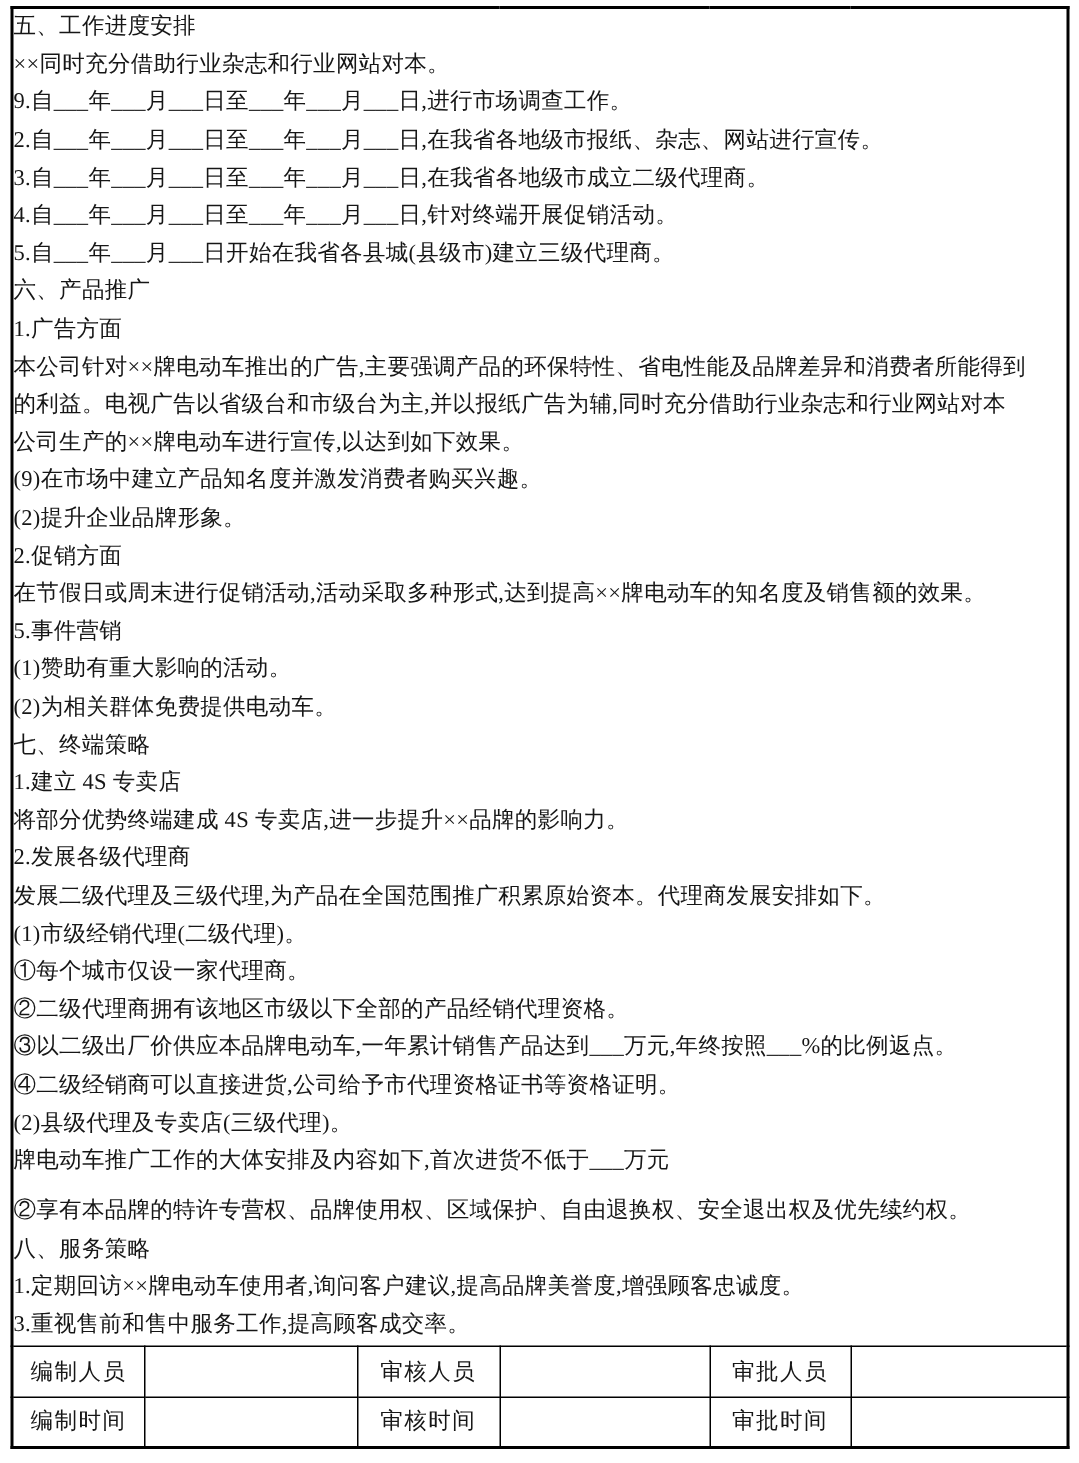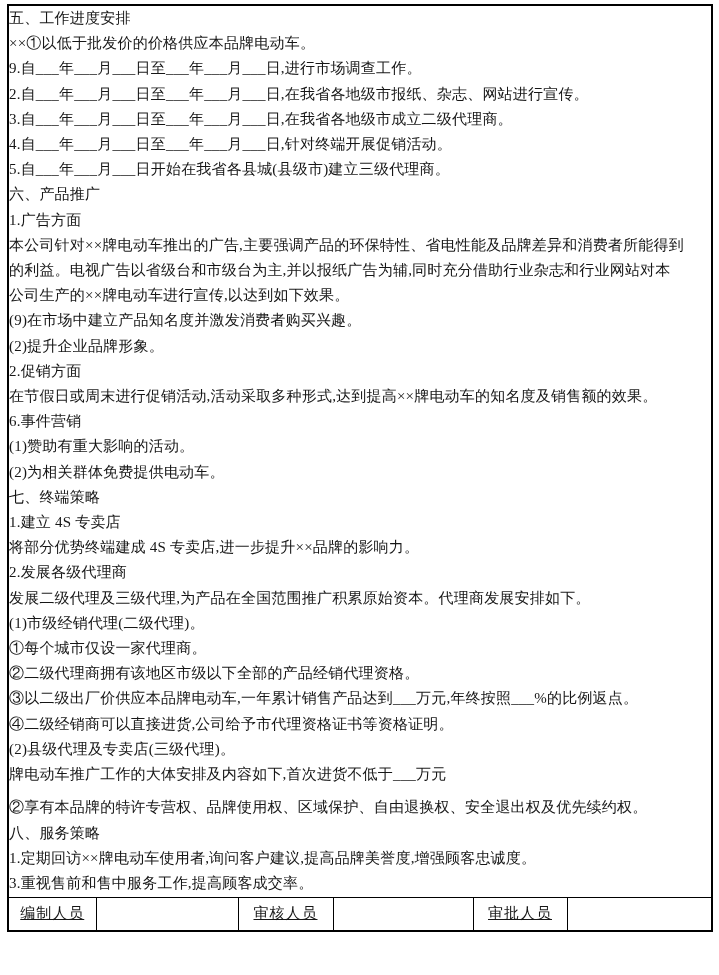--- a/index.html
+++ b/index.html
@@ -16,55 +16,55 @@
   table.sheet td{border:1px solid #000;box-sizing:border-box;padding:0;}
   td.content{
     vertical-align:top;padding:4px 6px 0 6px;height:892px;overflow:hidden;
   }
   .line{
     font-size:15px;line-height:25.2px;white-space:nowrap;
     letter-spacing:0.2px;
   }
   .line.gap{margin-top:8px;}
   tr.frow{height:34px;}
-  td.lbl{text-align:center;vertical-align:middle;font-size:15px;letter-spacing:1px;text-decoration:underline;}
+  td.lbl{text-align:center;vertical-align:middle;font-size:15px;letter-spacing:1px;}
   td.val{background:#ffffff;}
 </style>
 </head>
 <body>
 
 <table class="sheet">
   <colgroup>
     <col style="width:88px">
       <col style="width:142px">
     <col style="width:95px">
       <col style="width:140px">
     <col style="width:94px">
       <col style="width:145px">
   </colgroup>
   <tbody>
     <tr>
       <td class="content" colspan="6">
         <div class="line">五、工作进度安排</div>
-        <div class="line">××①以低于批发价的价格供应本品牌电动车。</div>
+        <div class="line">××同时充分借助行业杂志和行业网站对本。</div>
         <div class="line">9.自___年___月___日至___年___月___日,进行市场调查工作。</div>
         <div class="line">2.自___年___月___日至___年___月___日,在我省各地级市报纸、杂志、网站进行宣传。</div>
         <div class="line">3.自___年___月___日至___年___月___日,在我省各地级市成立二级代理商。</div>
         <div class="line">4.自___年___月___日至___年___月___日,针对终端开展促销活动。</div>
         <div class="line">5.自___年___月___日开始在我省各县城(县级市)建立三级代理商。</div>
         <div class="line">六、产品推广</div>
         <div class="line">1.广告方面</div>
         <div class="line">本公司针对××牌电动车推出的广告,主要强调产品的环保特性、省电性能及品牌差异和消费者所能得到</div>
         <div class="line">的利益。电视广告以省级台和市级台为主,并以报纸广告为辅,同时充分借助行业杂志和行业网站对本</div>
         <div class="line">公司生产的××牌电动车进行宣传,以达到如下效果。</div>
         <div class="line">(9)在市场中建立产品知名度并激发消费者购买兴趣。</div>
         <div class="line">(2)提升企业品牌形象。</div>
         <div class="line">2.促销方面</div>
         <div class="line">在节假日或周末进行促销活动,活动采取多种形式,达到提高××牌电动车的知名度及销售额的效果。</div>
-        <div class="line">6.事件营销</div>
+        <div class="line">5.事件营销</div>
         <div class="line">(1)赞助有重大影响的活动。</div>
         <div class="line">(2)为相关群体免费提供电动车。</div>
         <div class="line">七、终端策略</div>
         <div class="line">1.建立 4S 专卖店</div>
         <div class="line">将部分优势终端建成 4S 专卖店,进一步提升××品牌的影响力。</div>
         <div class="line">2.发展各级代理商</div>
         <div class="line">发展二级代理及三级代理,为产品在全国范围推广积累原始资本。代理商发展安排如下。</div>
         <div class="line">(1)市级经销代理(二级代理)。</div>
         <div class="line">①每个城市仅设一家代理商。</div>
         <div class="line">②二级代理商拥有该地区市级以下全部的产品经销代理资格。</div>
@@ -79,14 +79,22 @@
       </td>
     </tr>
     <tr class="frow">
       <td class="lbl">编制人员</td>
       <td class="val"></td>
       <td class="lbl">审核人员</td>
       <td class="val"></td>
       <td class="lbl">审批人员</td>
       <td class="val"></td>
     </tr>
+    <tr class="frow">
+      <td class="lbl">编制时间</td>
+      <td class="val"></td>
+      <td class="lbl">审核时间</td>
+      <td class="val"></td>
+      <td class="lbl">审批时间</td>
+      <td class="val"></td>
+    </tr>
   </tbody>
 </table>
 
 </body></html>

